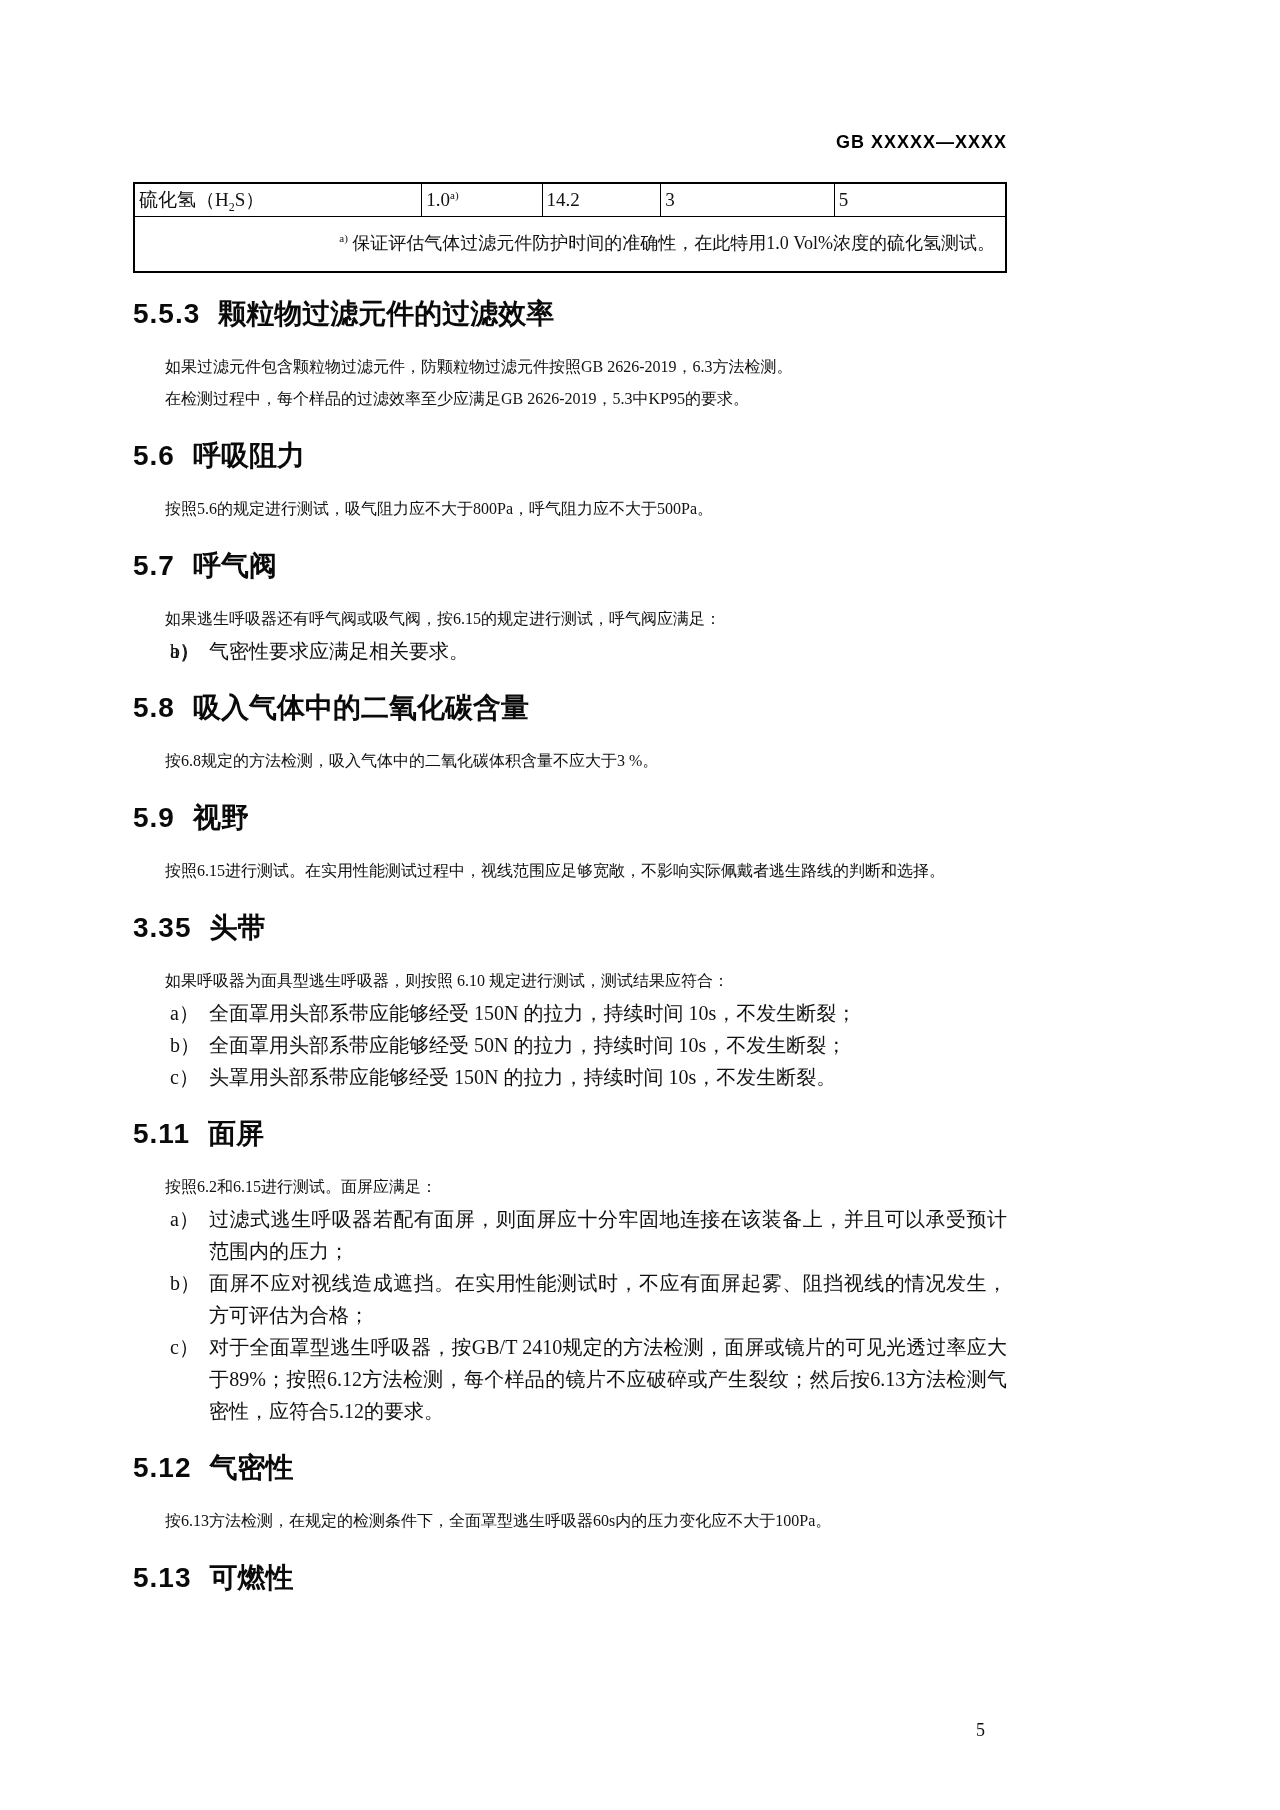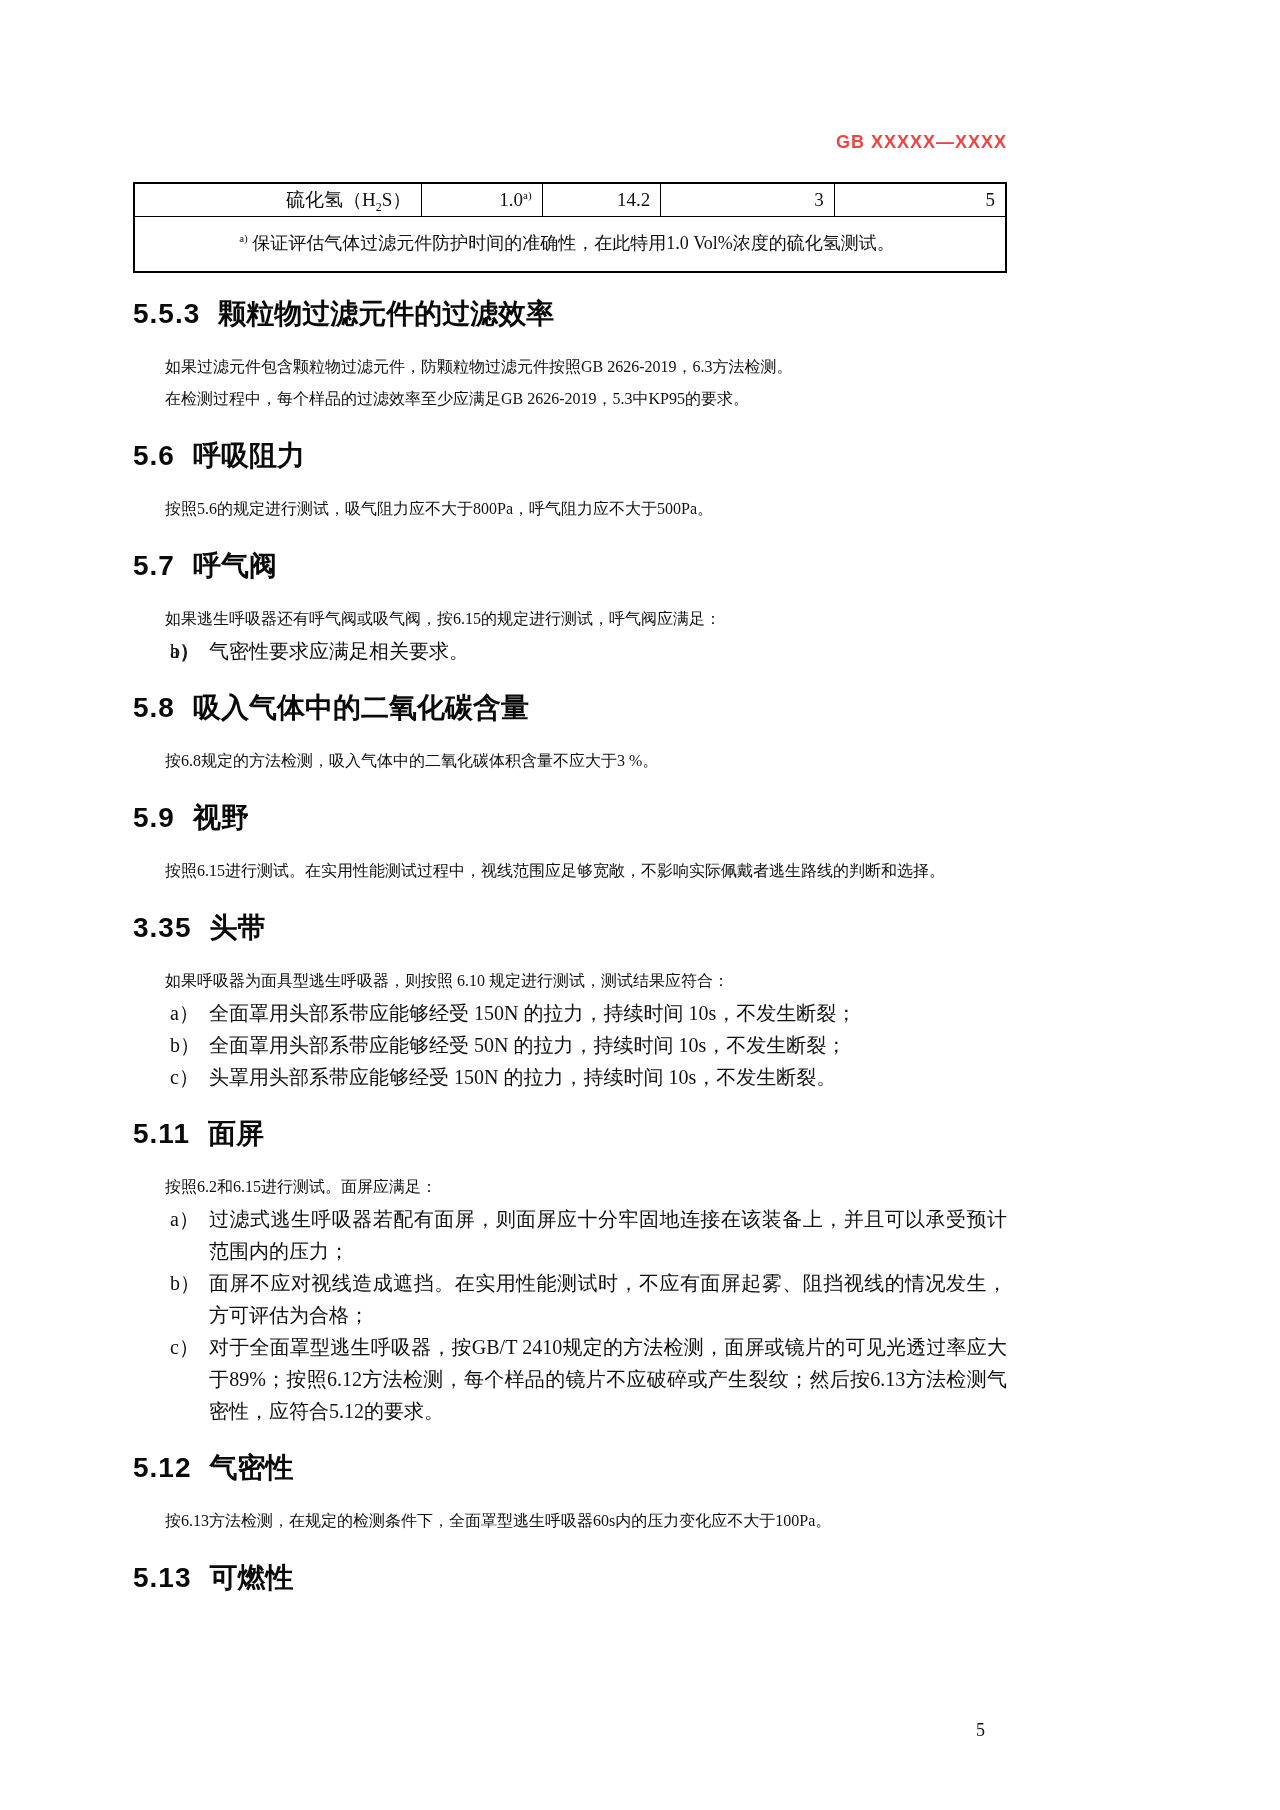--- a/index.html
+++ b/index.html
@@ -19,38 +19,38 @@
     width: 874px;
   }
   .doc-header {
     margin-top: 132px;
     height: 24px;
     text-align: right;
     font-family: "Liberation Sans", "DejaVu Sans", sans-serif;
     font-weight: bold;
     font-size: 18px;
     letter-spacing: 1px;
-    color: #ef4444;
+    color: #000000;
   }
   table.gas-table {
     width: 100%;
     margin-top: 26px;
     border-collapse: collapse;
     border: 2px solid #000;
     font-size: 19px;
   }
   table.gas-table td {
     border: 1px solid #000;
-    text-align: right;
+    text-align: left;
     vertical-align: middle;
     height: 32px;
-    padding: 0 10px;
+    padding: 0 4px;
   }
   table.gas-table td.footnote-cell {
-    text-align: center;
+    text-align: right;
     height: 44px;
     padding: 4px 10px 6px 4px;
     font-size: 18px;
   }
   sup { font-size: 11px; line-height: 0; }
   sub { font-size: 12px; line-height: 0; }
   .sections { margin-top: 0; }
   .section-heading {
     margin-top: 26px;
     margin-bottom: 22px;

